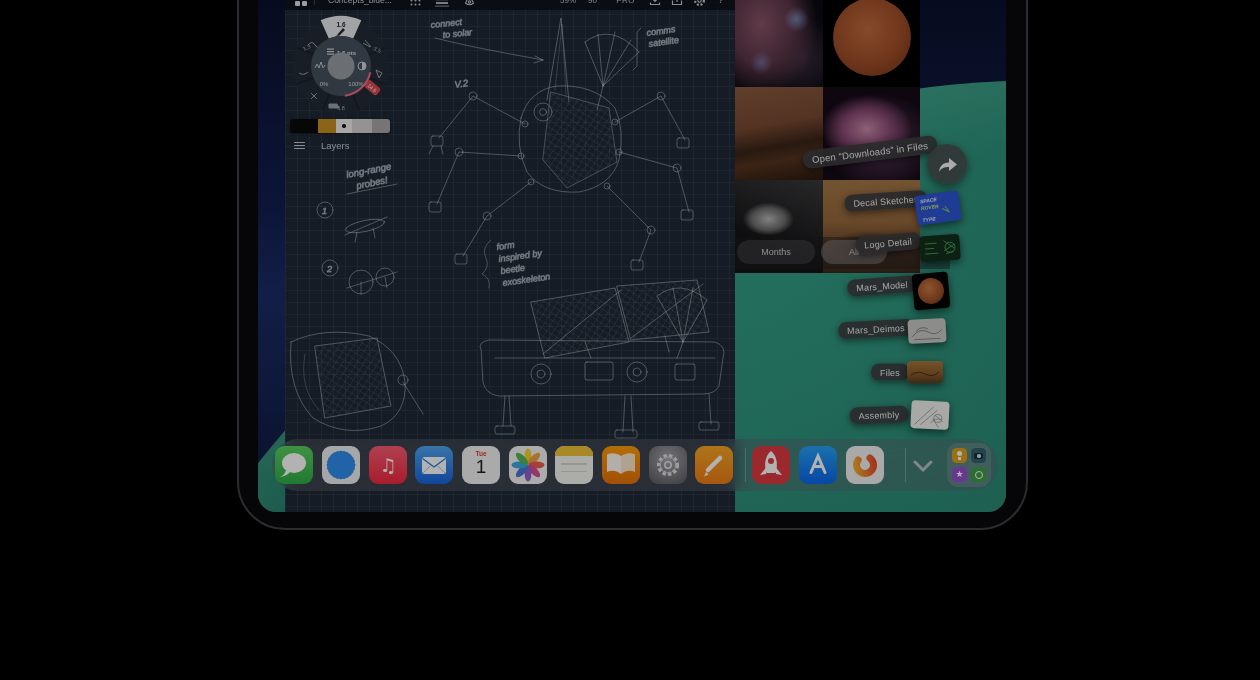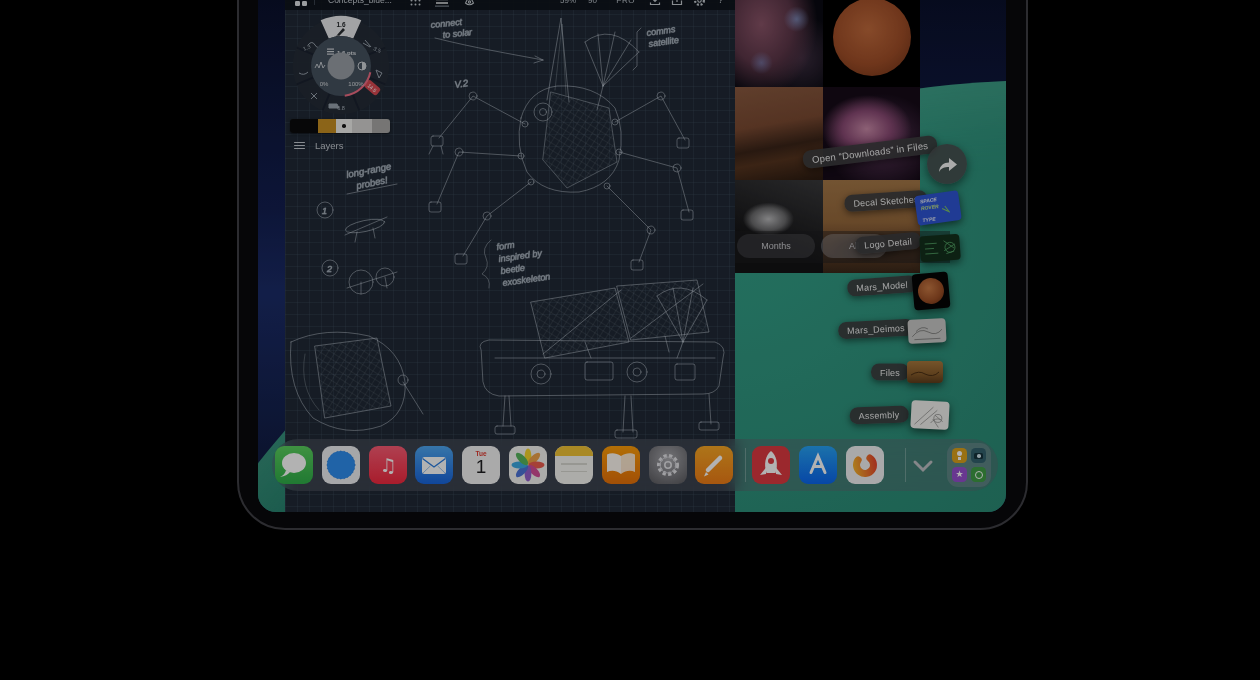--- a/index.html
+++ b/index.html
@@ -25,28 +25,28 @@
     display:flex;align-items:center;z-index:5;color:#b9c0c8;font-size:8px;}
   #c-toolbar .tb-txt{color:#b9c0c8;}
   .tb-ic{display:inline-flex;align-items:center;justify-content:center;}
   #c-title{color:#c7cdd4;font-size:8.5px;margin-left:6px;}
   .tb-div{width:1px;height:10px;background:#39414c;margin:0 7px;}
   
   #wheel{position:absolute;left:5px;top:24px;width:102px;height:102px;z-index:6;}
   #cstrip{position:absolute;left:5px;top:129px;width:100px;height:14px;z-index:6;display:flex;
     border-radius:3px;overflow:hidden;box-shadow:0 1px 3px rgba(0,0,0,.5);}
   #cstrip div{height:100%;position:relative;}
-  #layersRow{position:absolute;left:9px;top:150px;z-index:6;display:flex;align-items:center;gap:10px;
+  #layersRow{position:absolute;left:9px;top:150px;z-index:6;display:flex;align-items:center;gap:16px;
     color:#c5cad1;font-size:9.5px;}
   .hamb{width:11px;height:8px;display:flex;flex-direction:column;justify-content:space-between;}
   .hamb i{display:block;height:1.4px;background:#c5cad1;border-radius:1px;}
   
   #photos{position:absolute;left:477px;top:0;width:185px;height:283px;z-index:2;background:#0a0a0c;}
   .ph{position:absolute;overflow:hidden;}
-  #ph-toolbar{position:absolute;left:0;top:241px;width:215px;height:32px;background:rgba(28,28,30,.45);z-index:3;}
+  #ph-toolbar{position:absolute;left:0;top:247px;width:215px;height:32px;background:rgba(28,28,30,.45);z-index:3;}
   .pill{position:absolute;top:3px;height:24px;border-radius:13px;display:flex;align-items:center;
     justify-content:center;color:rgba(235,235,240,.8);font-size:9px;}
   
   .tag{position:absolute;transform:translate(-50%,-50%) rotate(var(--r,0deg));background:rgba(60,60,62,.93);
     color:#ececec;font-size:9px;padding:3.5px 9px;border-radius:8px;white-space:nowrap;z-index:12;
     box-shadow:0 2px 7px rgba(0,0,0,.5);letter-spacing:.2px;}
   .thumb{position:absolute;transform:translate(-50%,-50%) rotate(var(--r,0deg));border-radius:4px;z-index:12;
     box-shadow:0 3px 9px rgba(0,0,0,.55);overflow:hidden;}
   #shareBtn{position:absolute;left:669px;top:154px;width:40px;height:40px;border-radius:50%;z-index:12;
     background:rgba(72,76,78,.9);display:flex;align-items:center;justify-content:center;

